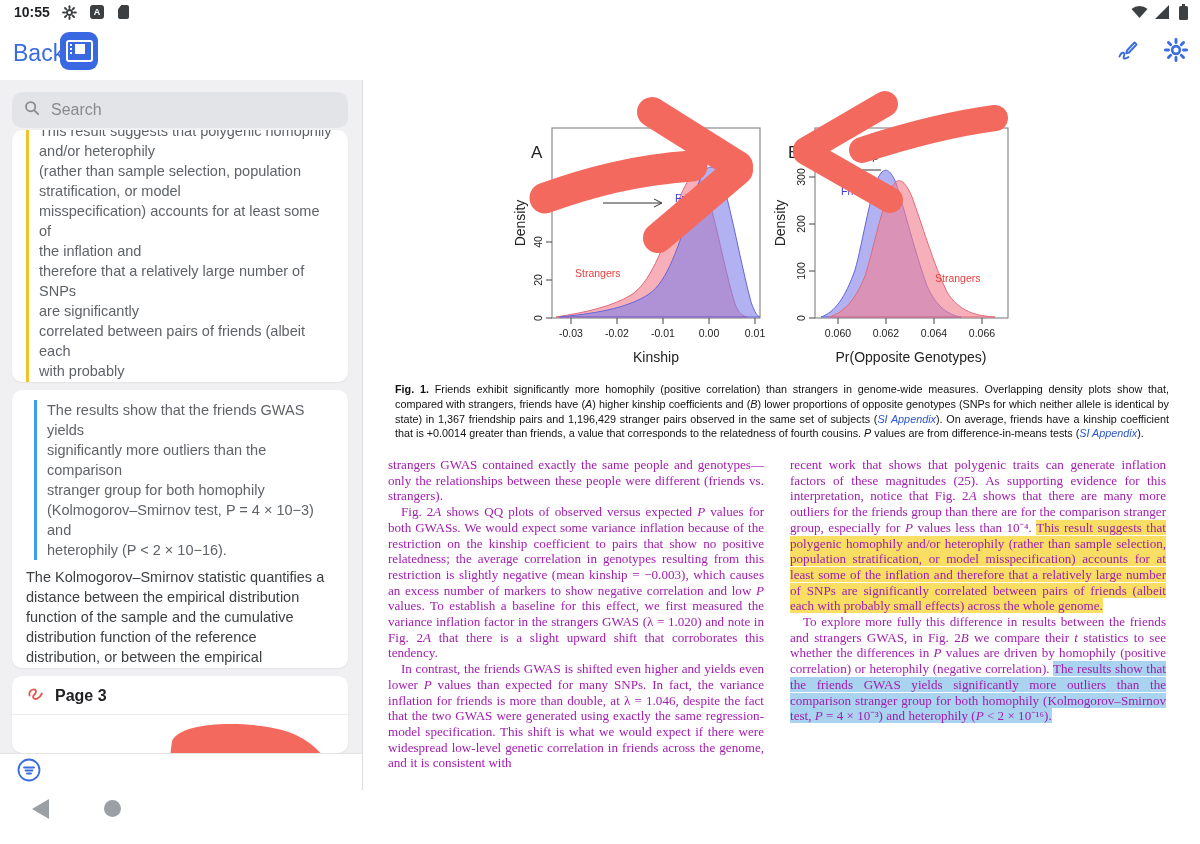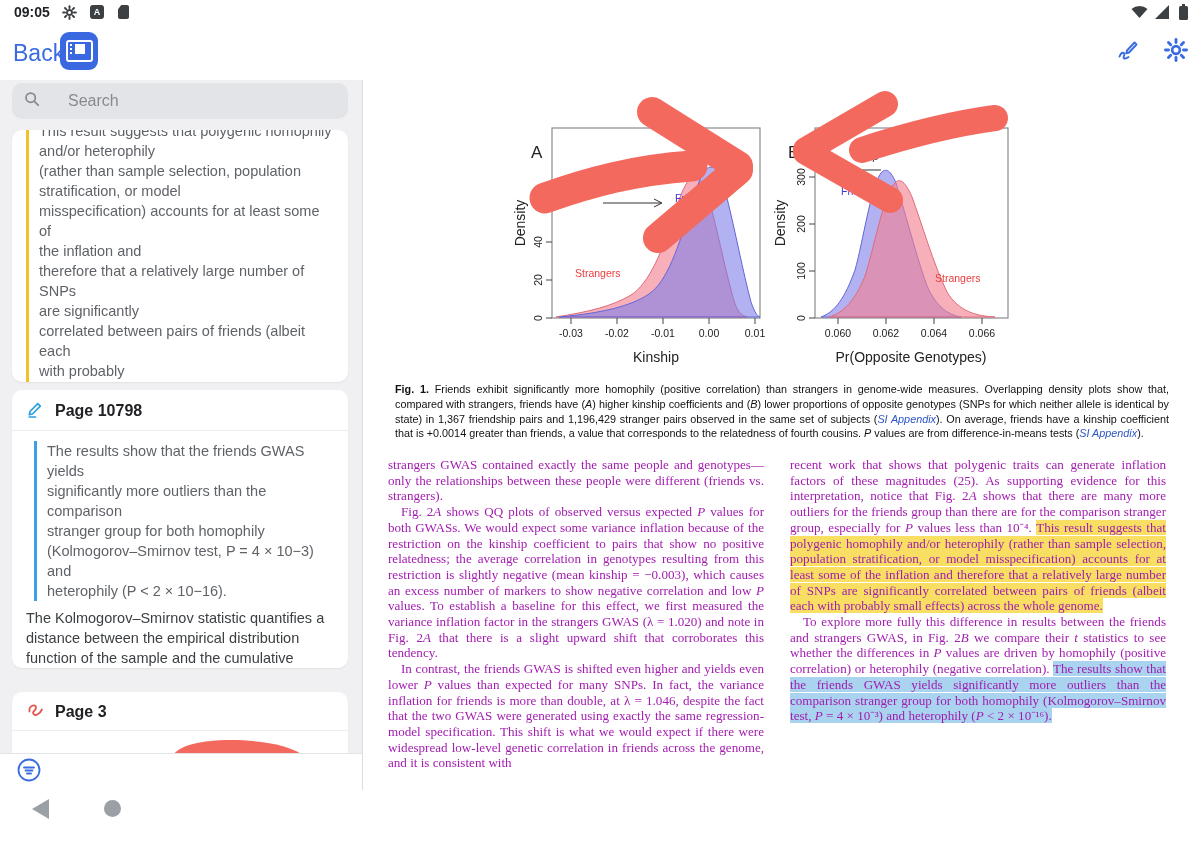--- a/index.html
+++ b/index.html
@@ -17,22 +17,22 @@
   .back-btn{position:absolute;left:13px;top:14px;font-size:23px;color:#3a6be0;cursor:pointer;}
   .panel-btn{position:absolute;left:60px;top:6px;width:38px;height:38px;border-radius:9px;background:#3a68e0;
              display:flex;align-items:center;justify-content:center;cursor:pointer;}
   .panel-glyph{position:relative;width:23px;height:18px;border:2px solid #fff;border-radius:3px;}
   .panel-glyph .dot{position:absolute;left:2px;width:2px;height:2px;background:#fff;}
   .panel-glyph .pane{position:absolute;left:7px;top:2px;width:10px;height:10px;background:#fff;}
   .tb-right{position:absolute;right:12px;top:12px;display:flex;gap:24px;align-items:center;}
   
   .sidebar{position:absolute;left:0;top:80px;width:362px;height:710px;background:#f0f0f3;box-sizing:border-box;}
   .v-divider{position:absolute;left:362px;top:80px;width:1px;height:710px;background:#dcdce0;}
-  .search-pill{position:absolute;left:12px;top:3px;width:336px;height:36px;border-radius:10px;background:#e3e4e8;
-               display:flex;align-items:center;box-sizing:border-box;padding:0 12px;gap:26px;}
+  .search-pill{position:absolute;left:12px;top:12px;width:336px;height:36px;border-radius:10px;background:#e3e4e8;
+               display:flex;align-items:center;box-sizing:border-box;padding:0 12px;gap:9px;}
   .search-pill input{border:none;outline:none;background:transparent;font-size:16px;color:#5f6368;
                      font-family:"Liberation Sans",sans-serif;width:100%;}
   .search-pill input::placeholder{color:#8a8a8e;}
   .card{position:absolute;left:12px;width:336px;background:#fff;border-radius:10px;box-shadow:0 1px 2px rgba(0,0,0,.06);
         overflow:hidden;box-sizing:border-box;}
   .card-head{display:flex;align-items:center;gap:10px;padding:9px 14px 8px 14px;border-bottom:1px solid #ececee;}
   .card-head .ttl{font-size:16px;font-weight:700;color:#202124;}
   .card-body{padding:10px 14px 12px 14px;font-size:14.5px;line-height:20px;color:#5f6368;}
   .quote{border-left:3.5px solid;padding-left:10px;white-space:pre-line;}
   .quote.yellow{border-color:#f2c028;}
@@ -63,21 +63,21 @@
             border-top:10px solid transparent;border-bottom:10px solid transparent;border-right:17px solid #9aa0a6;}
   .nav-home{position:absolute;left:104px;top:10px;width:17px;height:17px;border-radius:50%;background:#9aa0a6;cursor:pointer;}
   svg text{font-family:"Liberation Sans",sans-serif;}
 </style>
 </head>
 <body>
 
 <div id="screen">
 
   <div class="statusbar">
-    <span class="sb-time">09:05</span>
+    <span class="sb-time">10:55</span>
     <span class="sb-ico" style="left:62px;top:5px;">
       <svg width="15" height="15" viewBox="0 0 20 20">
         <circle cx="10" cy="10" r="3.4" fill="none" stroke="#3c4043" stroke-width="2.6"></circle>
         <g stroke="#3c4043" stroke-width="2.6" stroke-linecap="round">
           <line x1="10" y1="1.5" x2="10" y2="4"></line>
             <line x1="10" y1="16" x2="10" y2="18.5"></line>
           <line x1="1.5" y1="10" x2="4" y2="10"></line>
             <line x1="16" y1="10" x2="18.5" y2="10"></line>
           <line x1="4" y1="4" x2="5.8" y2="5.8"></line>
             <line x1="14.2" y1="14.2" x2="16" y2="16"></line>
@@ -163,40 +163,31 @@
 therefore that a relatively large number of SNPs
 are significantly
 correlated between pairs of friends (albeit each
 with probably
 small effects) across the whole genome.</div>
 
       </div>
     </div>
 
     <div class="card" style="top:310px;height:278px;">
-      <div class="card-head">
-        <span>
-          <svg width="19" height="19" viewBox="0 0 19 19" fill="none" stroke="#2e9fe0" stroke-width="1.7" stroke-linejoin="round">
-            <path d="M4 12.5 L11.8 4.7 l2.5 2.5 L6.5 15 l-3.2 0.7 z"></path>
-            <line x1="3.2" y1="18" x2="9.5" y2="18" stroke-linecap="round"></line>
-          </svg>
-        </span>
-        <span class="ttl">Page 10798</span>
-      </div>
       <div class="card-body">
         <div class="quote blue">The results show that the friends GWAS yields
 significantly more outliers than the comparison
 stranger group for both homophily
 (Kolmogorov–Smirnov test, P = 4 × 10−3) and
 heterophily (P &lt; 2 × 10−16).</div>
         <div class="note-line">The Kolmogorov–Smirnov statistic quantifies a distance between the empirical distribution function of the sample and the cumulative distribution function of the reference distribution, or between the empirical distribution functions of two samples.</div>
       </div>
     </div>
 
-    <div class="card" style="top:596px;height:77px;margin-top:16px;">
+    <div class="card" style="top:596px;height:77px;">
       <div class="card-head">
         <span>
           <svg width="19" height="17" viewBox="0 0 19 17" fill="none" stroke="#e8554e" stroke-width="1.8" stroke-linecap="round">
             <path d="M3.5 10.5 C2.5 4.5 10 2.5 10 6.5 C10 10 5.5 10.5 7.5 13 C9.5 15.5 14 12.5 16 8.5"></path>
           </svg>
         </span>
         <span class="ttl">Page 3</span>
       </div>
       <div style="position:relative;height:42px;">
         <svg width="336" height="42" viewBox="0 0 336 42">

